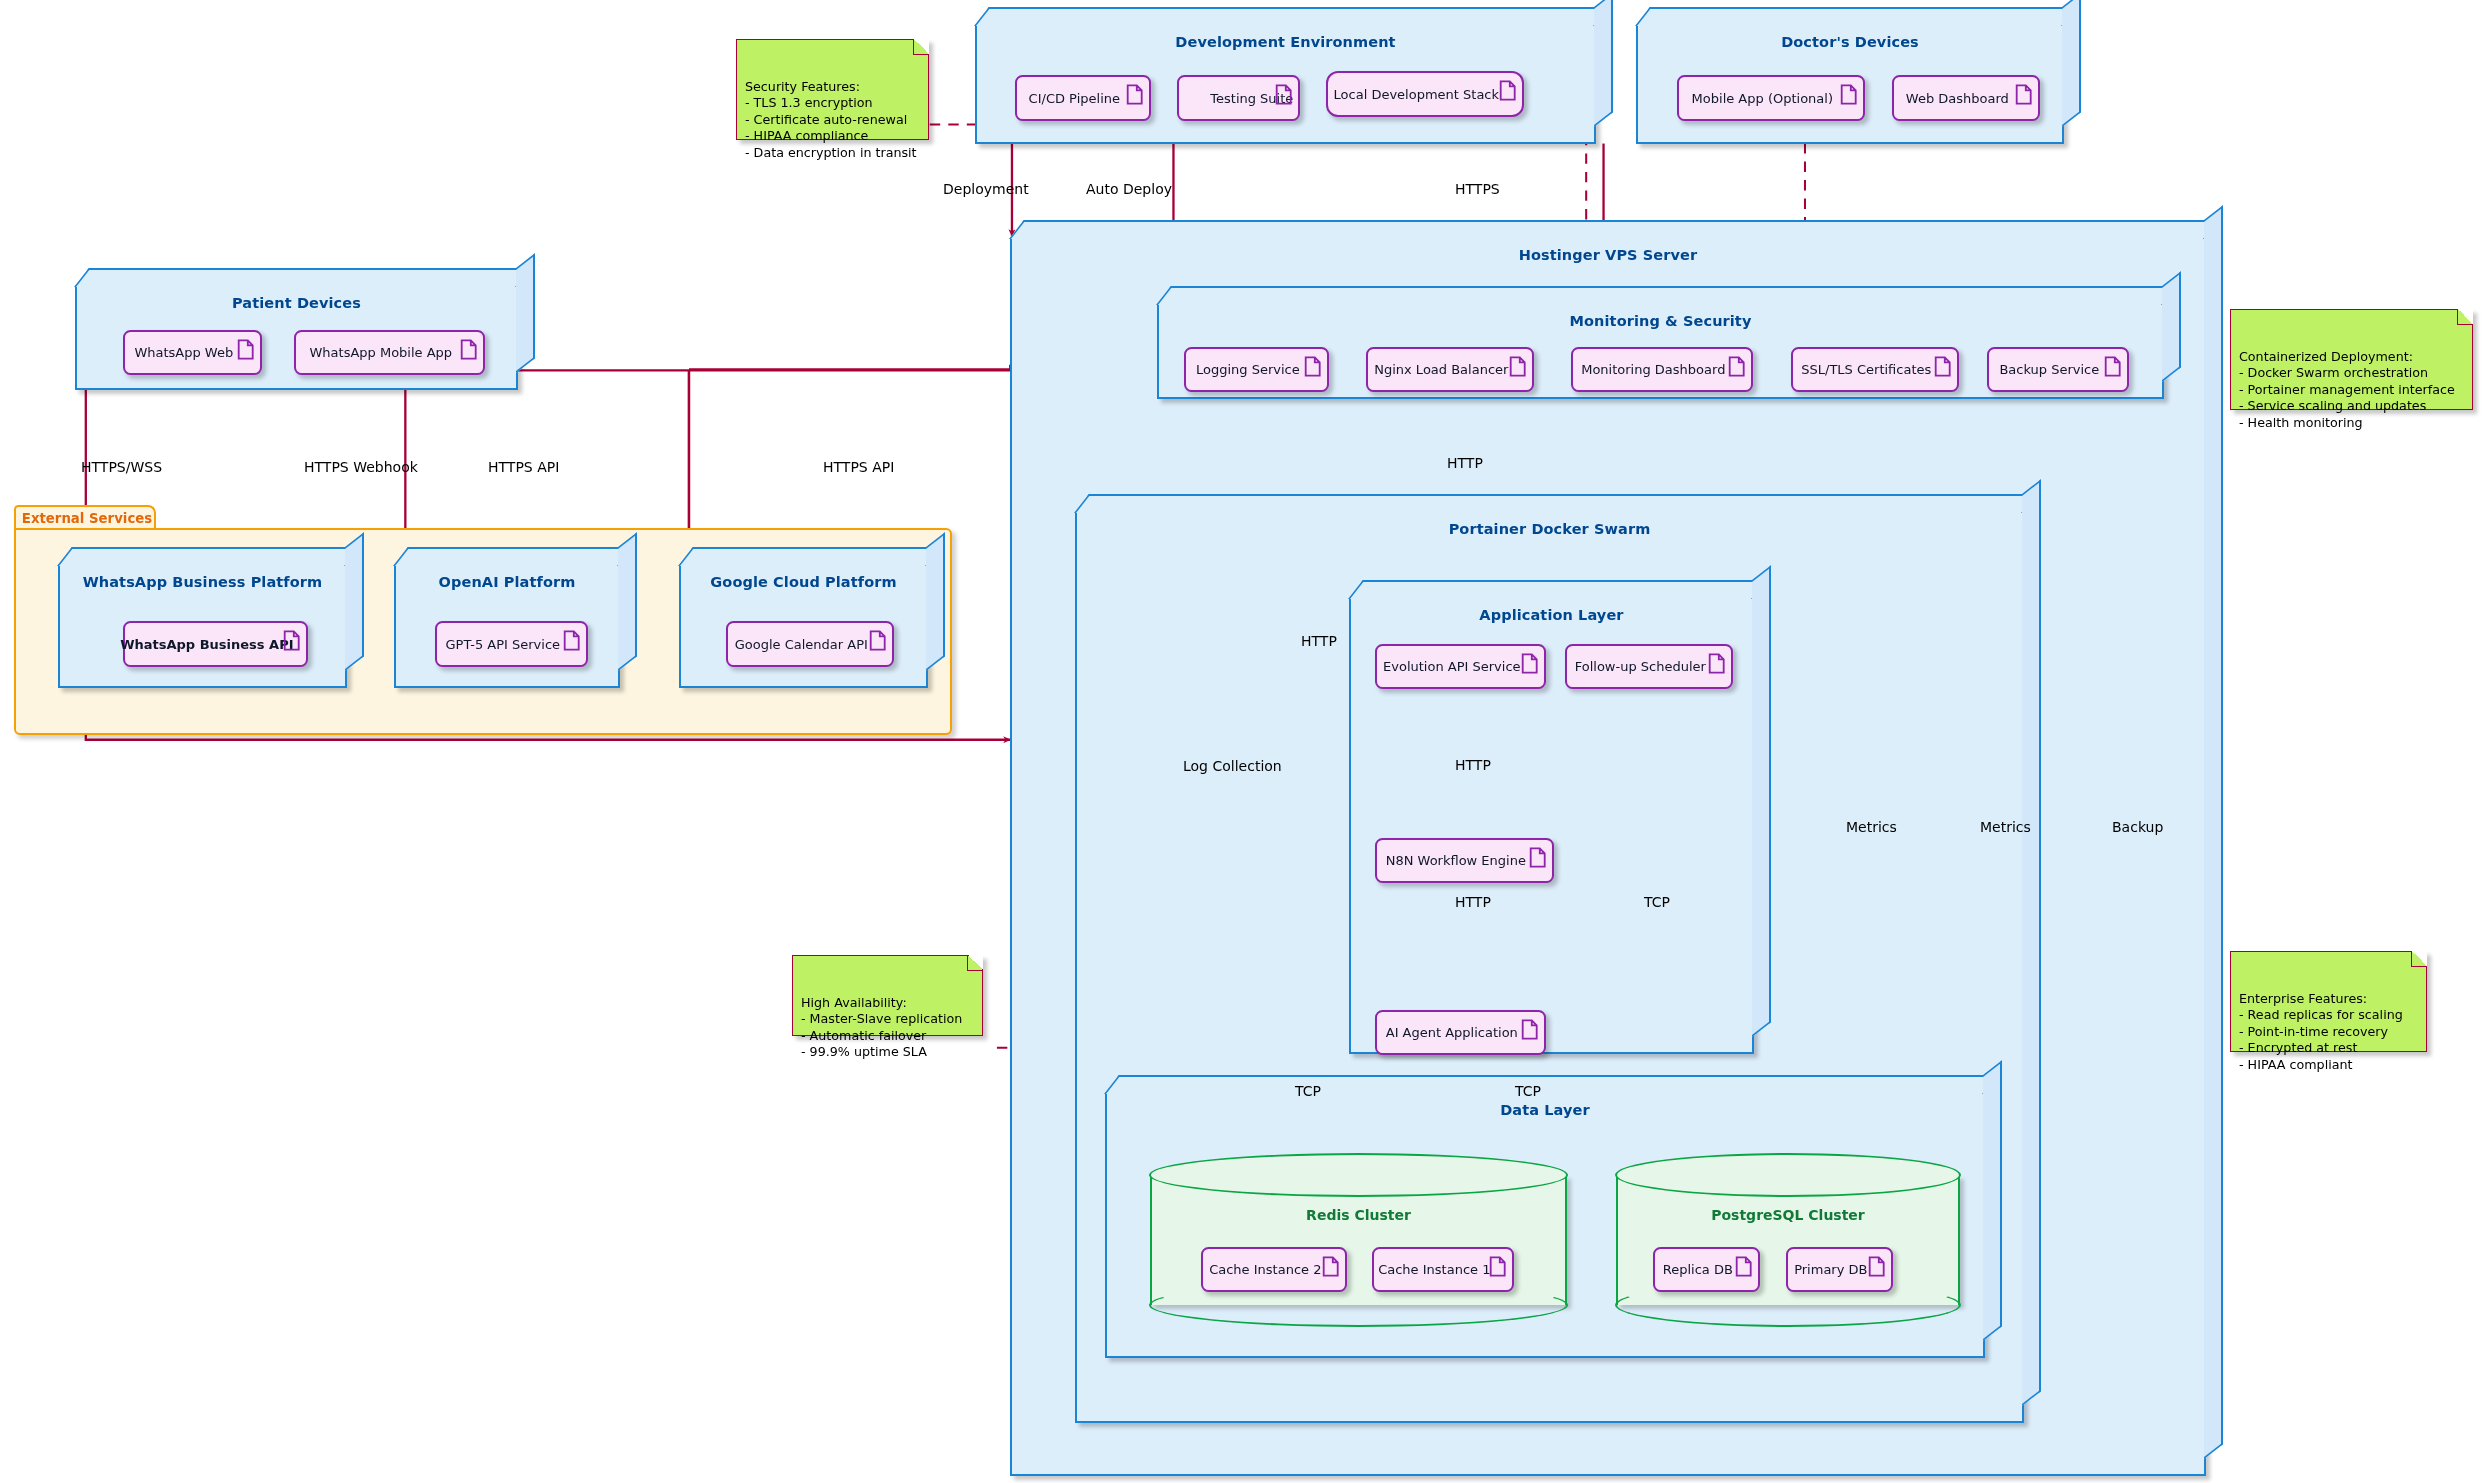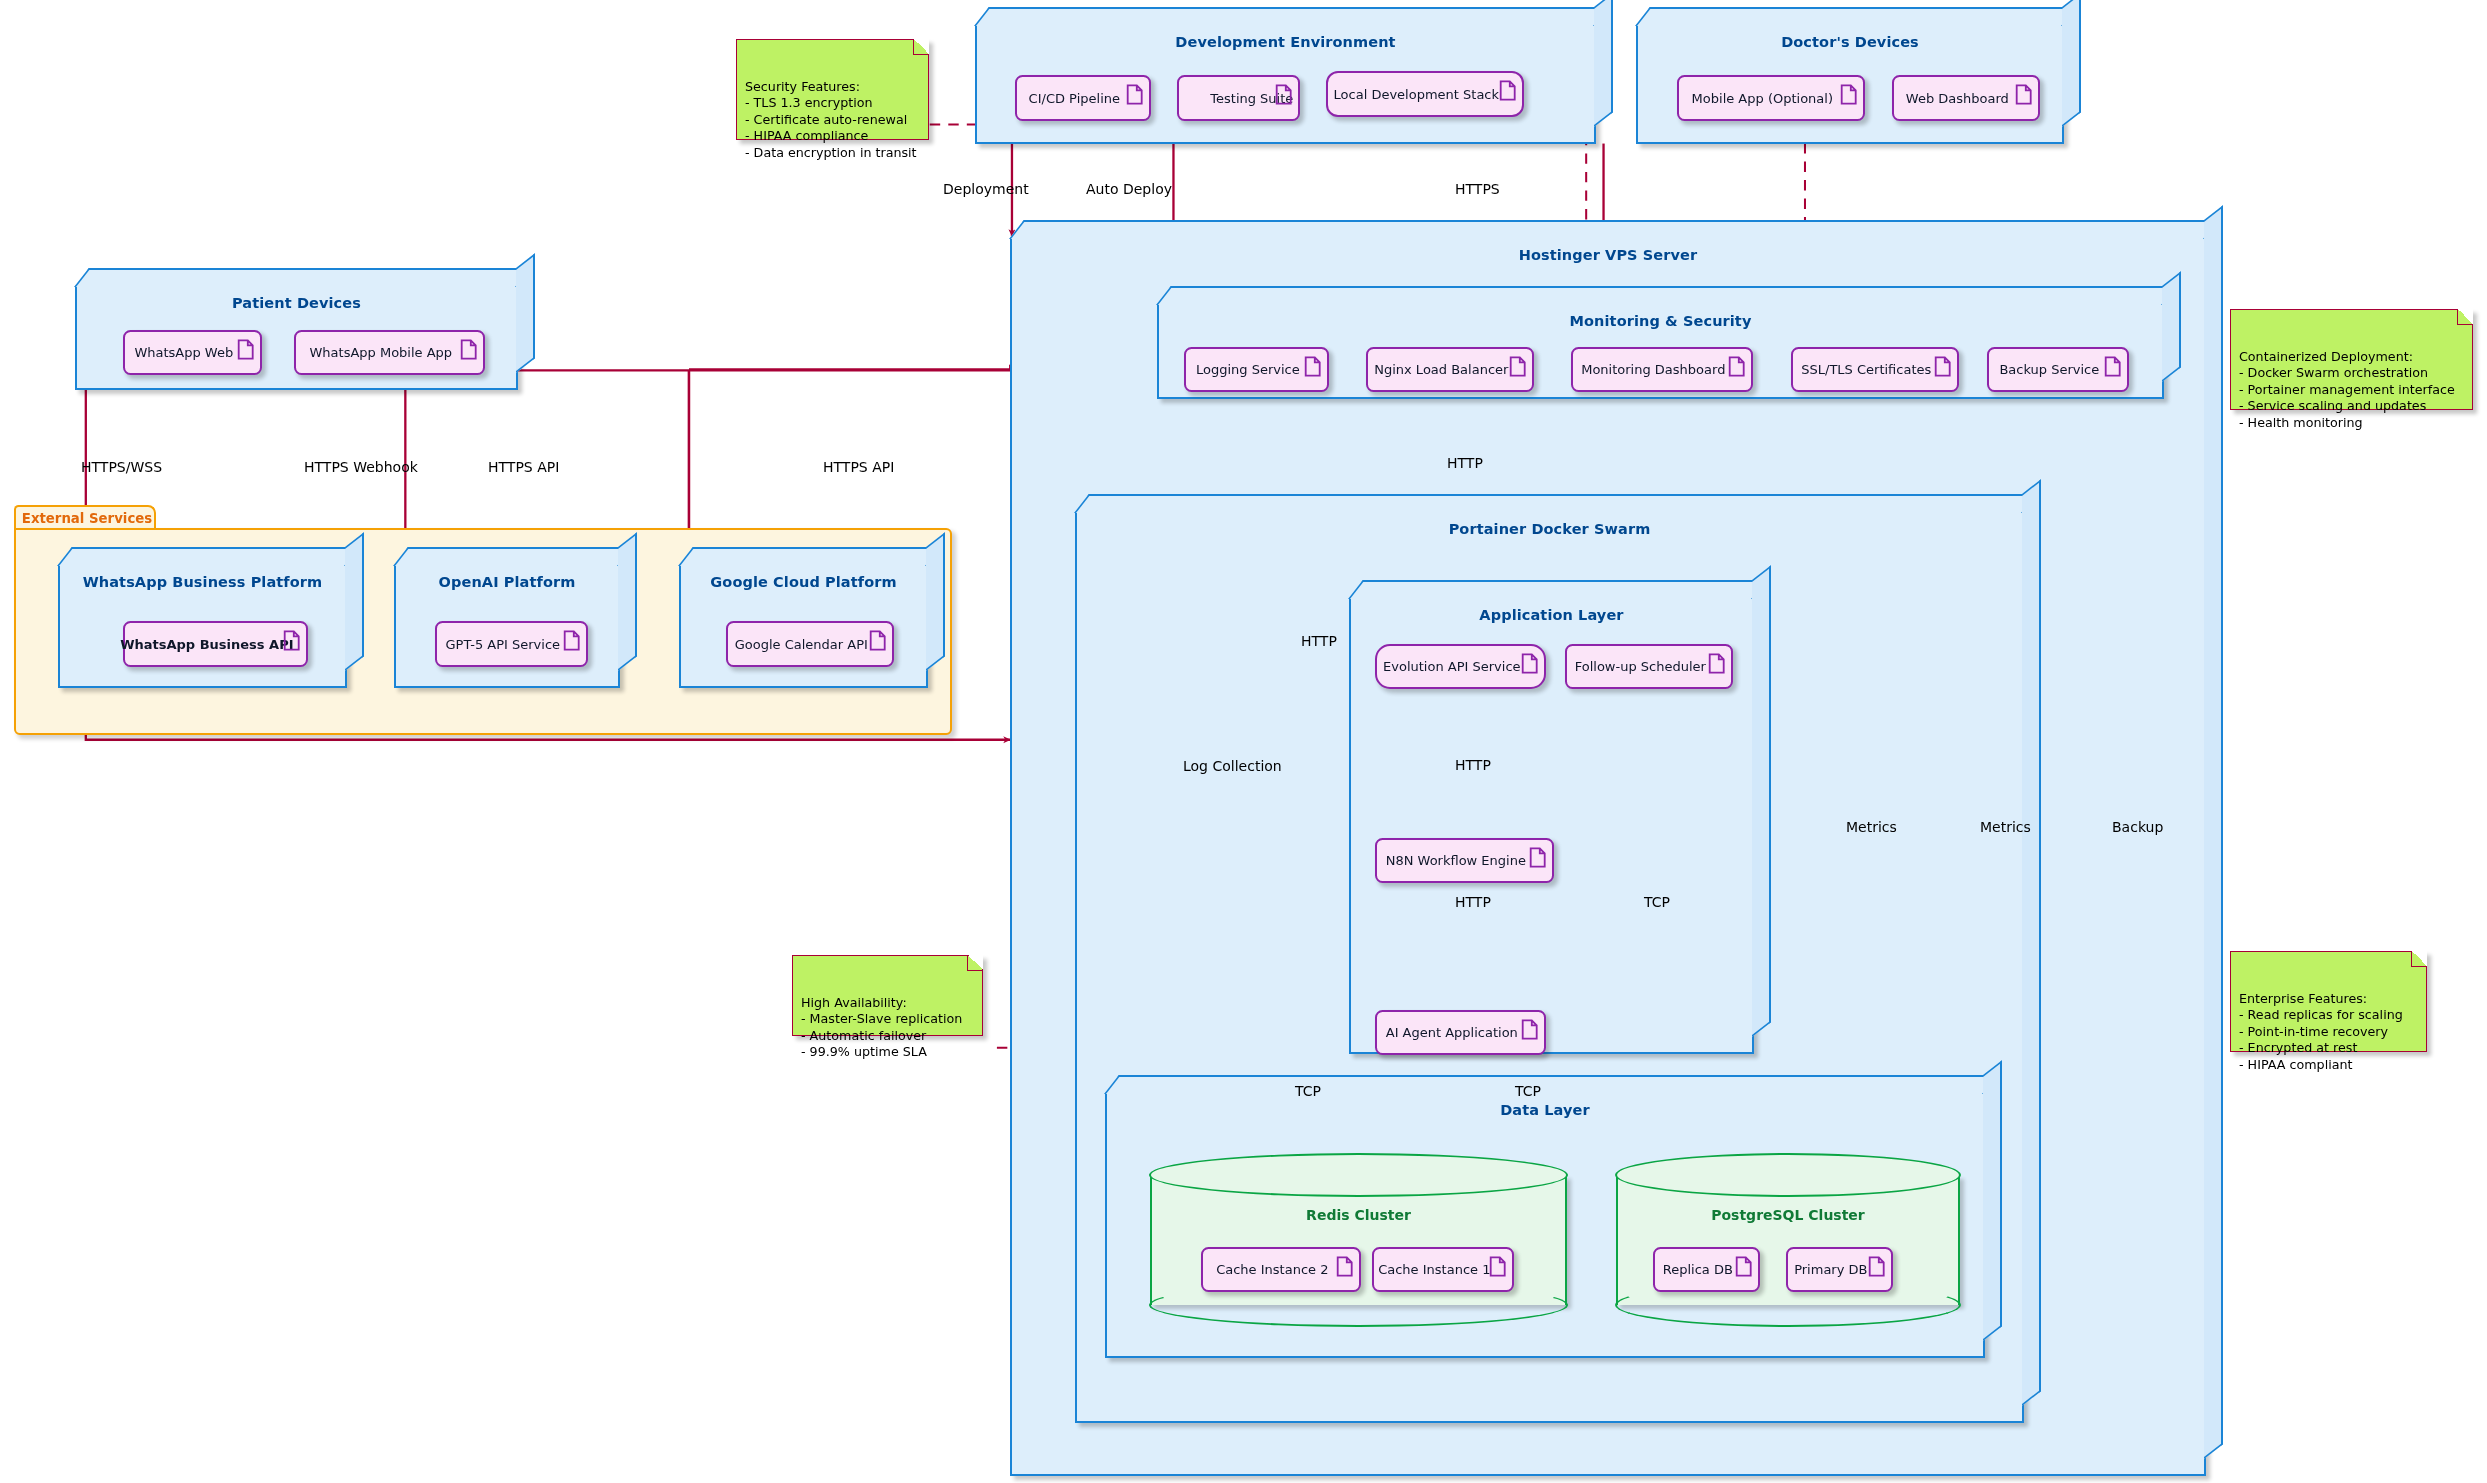--- a/index.html
+++ b/index.html
@@ -287,21 +287,21 @@
 
     <div class="node" style="left:63px;top:272px;width:949px;height:912px;padding-left:34px;">
       <div class="node-top" style="width:949px;"></div>
       <div class="node-side" style="height:912px;"></div>
       <div class="node-title">Portainer Docker Swarm</div>
 
       <div class="node" style="left:272px;top:84px;width:405px;height:457px;">
         <div class="node-top" style="width:405px;"></div>
         <div class="node-side" style="height:457px;"></div>
         <div class="node-title">Application Layer</div>
-        <div class="comp" style="left:24px;top:45px;width:171px;height:45px;border-radius:15px;">
+        <div class="comp" style="left:24px;top:45px;width:171px;height:45px;">
           <span class="lbl">Evolution API Service</span>
           <svg class="doc-icon" viewBox="0 0 24 30">
               <path d="M2,2 h13 l7,7 v19 h-20 z M15,2 v7 h7" fill="none" stroke="#8E24AA" stroke-width="2.6"></path>
             </svg>
         </div>
         <div class="comp" style="left:214px;top:45px;width:168px;height:45px;">
           <span class="lbl">Follow-up Scheduler</span>
           <svg class="doc-icon" viewBox="0 0 24 30">
               <path d="M2,2 h13 l7,7 v19 h-20 z M15,2 v7 h7" fill="none" stroke="#8E24AA" stroke-width="2.6"></path>
             </svg>
@@ -322,21 +322,21 @@
 
       <div class="node" style="left:28px;top:579px;width:880px;height:266px;">
         <div class="node-top" style="width:880px;"></div>
         <div class="node-side" style="height:266px;"></div>
         <div class="node-title">Data Layer</div>
 
         <div class="db" style="left:43px;top:81px;width:417px;height:130px;">
           <div class="cap top"></div>
           <div class="cap bot"></div>
           <div class="db-title">Redis Cluster</div>
-          <div class="comp" style="left:49px;top:72px;width:160px;height:45px;">
+          <div class="comp" style="left:49px;top:72px;width:146px;height:45px;">
             <span class="lbl">Cache Instance 2</span>
             <svg class="doc-icon" viewBox="0 0 24 30">
                 <path d="M2,2 h13 l7,7 v19 h-20 z M15,2 v7 h7" fill="none" stroke="#8E24AA" stroke-width="2.6"></path>
               </svg>
           </div>
           <div class="comp" style="left:220px;top:72px;width:142px;height:45px;">
             <span class="lbl">Cache Instance 1</span>
             <svg class="doc-icon" viewBox="0 0 24 30">
                 <path d="M2,2 h13 l7,7 v19 h-20 z M15,2 v7 h7" fill="none" stroke="#8E24AA" stroke-width="2.6"></path>
               </svg>

